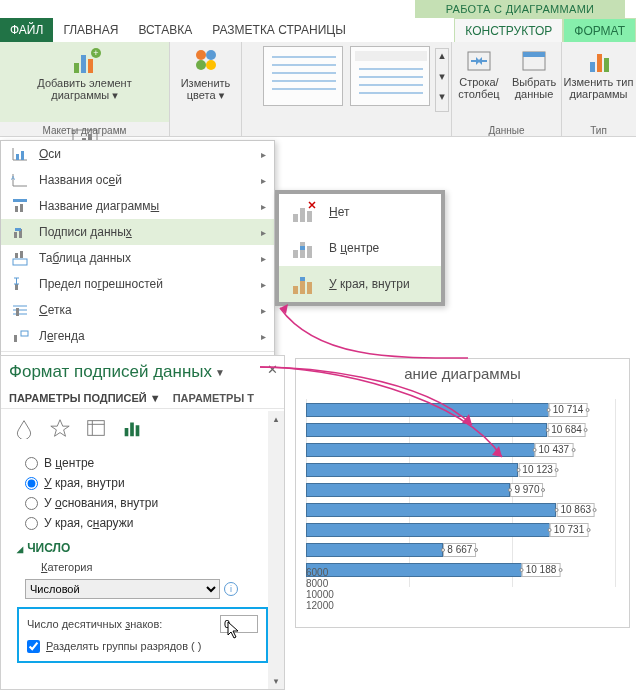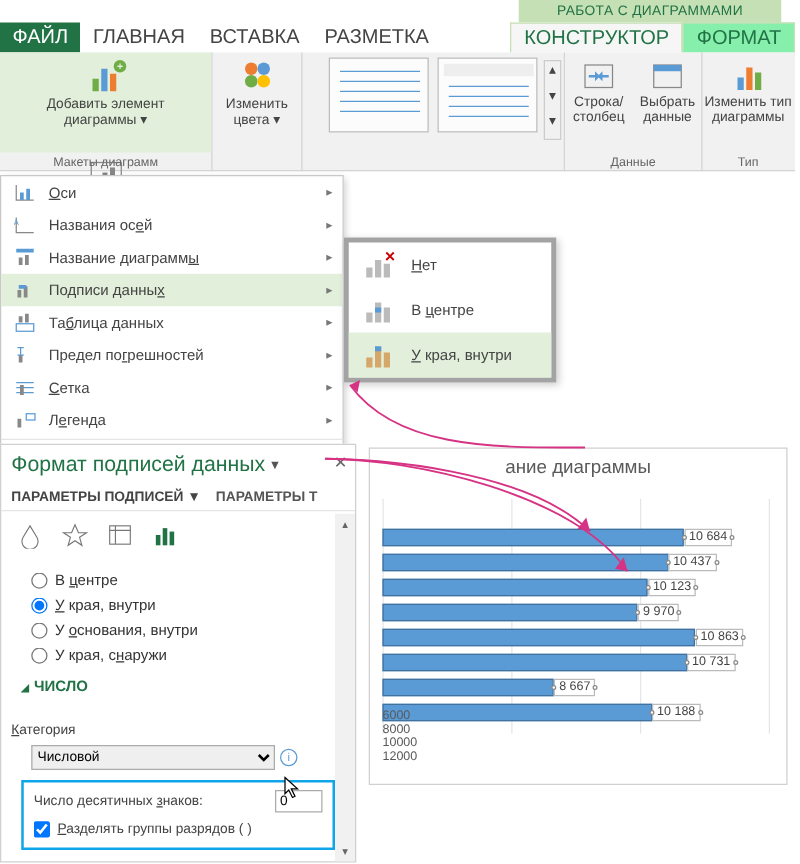--- a/index.html
+++ b/index.html
@@ -2,21 +2,21 @@
 <html><head>
 <meta charset="utf-8">
 <style>
   * { box-sizing: border-box; margin: 0; padding: 0; font-family: "Segoe UI", Tahoma, sans-serif; }
   body { width: 640px; height: 691px; background: #fff; position: relative; font-size: 11px; color: #444; }
 
   
   .ribbon { position: absolute; left: 0; top: 0; width: 636px; }
   .chart-tools { position: absolute; left: 415px; top: 0; width: 210px; height: 18px; background: #c5e0b4; color: #217346; text-align: center; font-size: 11px; line-height: 18px; letter-spacing: .3px;}
   .tabs { position: absolute; left: 0; top: 18px; height: 24px; width: 636px; display: flex;}
-  .tab { padding: 0 10px; line-height: 24px; font-size: 16px; color: #444; }
+  .tab { padding: 0 10px; line-height: 24px; font-size: 12px; color: #444; }
   .tab.file { background: #217346; color: #fff; }
   .tab.context { background: #86efac; color: #217346; border:1px solid #c5e0b4; border-bottom:none; }
   .tab.context.active { background: #f6f6f6; }
   .ribbon-body { position: absolute; top: 42px; left: 0; width: 636px; height: 95px; background: #f1f1f1; border-bottom: 1px solid #d4d4d4;}
   .rgrp { position: absolute; top: 0; height: 95px; border-right: 1px solid #d4d4d4; text-align: center; }
   .rgrp .glabel { position: absolute; bottom: 1px; left: 0; right: 0; font-size: 10px; color: #666; }
   .big-btn { display: inline-block; vertical-align: top; text-align: center; font-size: 11px; color: #444; padding-top: 4px; }
   .big-btn .ic { display: block; margin: 0 auto 2px; }
   .add-elem { background: #e2efda; height: 80px; padding: 3px 8px 0; }
   .mini-chart { display: inline-block; width: 80px; height: 60px; background: #fcfcfc; border: 1px solid #bbb; margin: 4px 2px; vertical-align: top; position: relative;}
@@ -43,21 +43,21 @@
   .pane .close { position:absolute; right:6px; top:6px; font-size:13px; color:#666;}
   .pane .subtabs { display:flex; gap: 12px; padding:4px 8px; border-bottom:1px solid #e5e5e5; font-size:11px; font-weight:bold; color:#555;}
   .pane .sub1 { color:#444;}
   .pane .icons { display:flex; gap:14px; padding:8px 12px;}
   .pane .icons svg { width:22px;height:22px;}
   .radios { padding:4px 24px; font-size:12px; color:#333; position:relative;}
   .radios .r { display:flex; align-items:center; height:20px; }
   .radios .r input { margin-right:6px;}
   .section-h { color:#217346; font-size:12px; font-weight:bold; padding:4px 16px;}
   .section-h::before{content:"◢"; font-size:8px; margin-right:4px;}
-  .plain { padding: 2px 8px; font-size:11px;margin-top:16px;}
+  .plain { padding: 2px 40px; font-size:11px;}
   .cat-row { display:flex; align-items:center; padding:4px 24px; gap:4px;}
   .cat-row select { width: 195px; height:20px; font-size:11px; border:1px solid #ababab;}
   .cat-info { width:14px;height:14px;border:1px solid #5b9bd5;border-radius:50%;color:#5b9bd5;font-size:9px;text-align:center;line-height:12px;}
   .pinkbox { margin: 4px 16px 6px; border: 2px solid #0ea5e9; padding: 4px 8px;}
   .fld { display:flex; align-items:center; height:22px; font-size:11px;}
   .fld input[type=text]{ width:38px;height:18px; margin-left:auto; font-size:11px; text-align:left; padding:0 3px; border:1px solid #ababab;}
   .fld input[type=checkbox]{ margin-right:6px;}
 
   
   .vfakebar { position:absolute; right:0; top:55px; bottom:0; width:16px; background:#f1f1f1;}
@@ -393,20 +393,23 @@
 
 <div class="chart-area">
   <div class="chart-title">ание диаграммы</div>
   <div class="grid">
     <div class="gl" style="left:0%"></div>
       <div class="gl" style="left:33.3%"></div>
       <div class="gl" style="left:66.6%"></div>
       <div class="gl" style="left:100%"></div>
   </div>
   <div class="plot" id="plot">
+      <div class="bar" style="top: 4px; width: 78.5667%;">
+        <div class="lab">10 714<span class="h l"></span><span class="h r"></span></div>
+      </div>
       <div class="bar" style="top: 24px; width: 78.0667%;">
         <div class="lab">10 684<span class="h l"></span><span class="h r"></span></div>
       </div>
       <div class="bar" style="top: 44px; width: 73.95%;">
         <div class="lab">10 437<span class="h l"></span><span class="h r"></span></div>
       </div>
       <div class="bar" style="top: 64px; width: 68.7167%;">
         <div class="lab">10 123<span class="h l"></span><span class="h r"></span></div>
       </div>
       <div class="bar" style="top: 84px; width: 66.1667%;">

